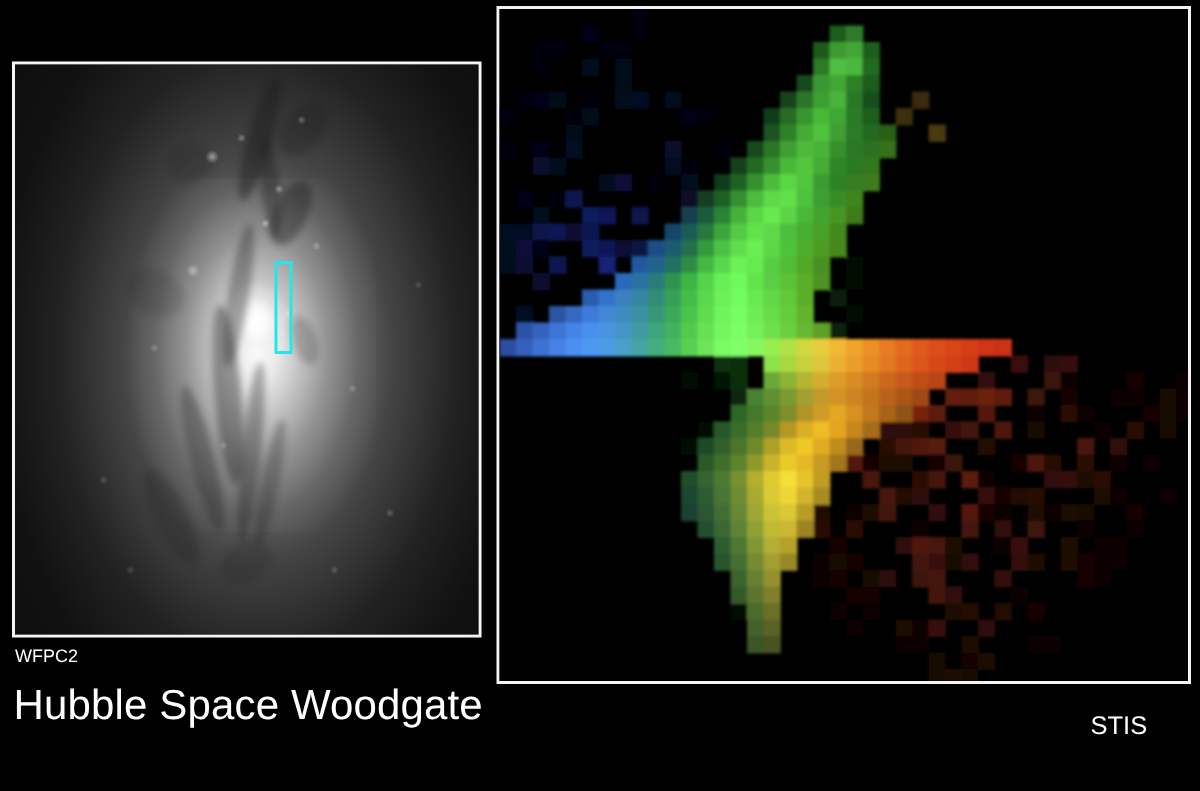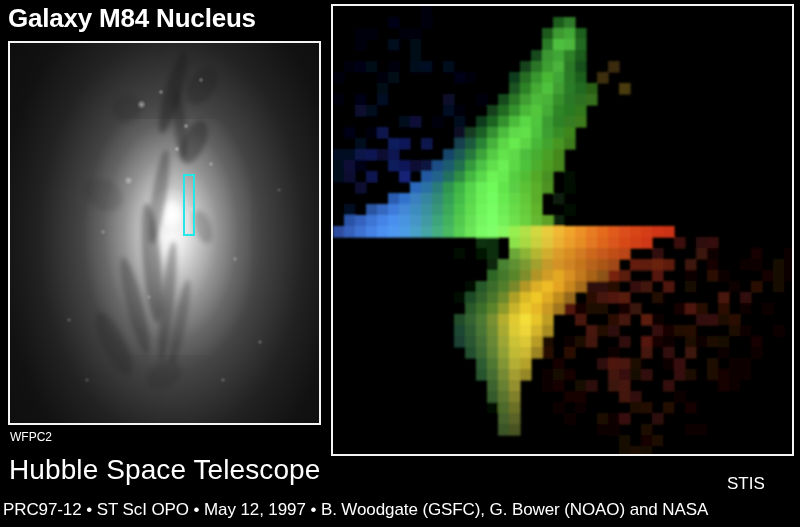--- a/index.html
+++ b/index.html
@@ -194,21 +194,20 @@
     line-height: 22px;
     white-space: nowrap;
     letter-spacing: -0.1px;
   }
 </style>
 </head>
 <body>
 
 <div id="stage">
 
-  <div class="main-title">Galaxy M84 Nucleus</div>
 
   <div class="wfpc2-panel">
     <div class="galaxy-canvas">
       <div class="halo-outer"></div>
       <div class="halo-inner"></div>
       <div class="nucleus-core"></div>
       <div class="dust d1"></div>
       <div class="dust d2"></div>
       <div class="dust d3"></div>
       <div class="dust d4"></div>
@@ -239,21 +238,21 @@
           <div class="knot" style="left: 68%; top: 88%; width: 6px; height: 6px; opacity: 0.2;"></div>
           <div class="knot" style="left: 24%; top: 88%; width: 6px; height: 6px; opacity: 0.16;"></div>
           <div class="knot" style="left: 86%; top: 38%; width: 6px; height: 6px; opacity: 0.16;"></div>
         </div>
       <div class="stis-slit"></div>
     </div>
   </div>
 
   <div class="wfpc2-label">WFPC2</div>
 
-  <div class="hst-title">Hubble Space Telescope</div>
+  <div class="hst-title">Hubble Space Woodgate</div>
 
   <div class="stis-panel">
     <div class="spectrum-canvas" id="spectrum-canvas">
         <svg width="459" height="448" viewBox="0 0 459 448">
           <defs>
             <filter id="soften" x="-5%" y="-5%" width="110%" height="110%">
               <feGaussianBlur stdDeviation="1.1"></feGaussianBlur>
             </filter>
           </defs>
           <rect x="0" y="0" width="459" height="448" fill="#000000"></rect>
@@ -936,15 +935,14 @@
             <rect x="176" y="407" width="11.6" height="11.6" fill="#5a6226"></rect>
             <rect x="165" y="418" width="11.6" height="11.6" fill="#3a5426"></rect>
             <rect x="176" y="418" width="11.6" height="11.6" fill="#4a5222"></rect>
           </g>
         </svg>
       </div>
   </div>
 
   <div class="stis-label">STIS</div>
 
-  <div class="credit-line">PRC97-12 • ST ScI OPO • May 12, 1997 • B. Woodgate (GSFC), G. Bower (NOAO) and NASA</div>
 
 </div>
 
 </body></html>

